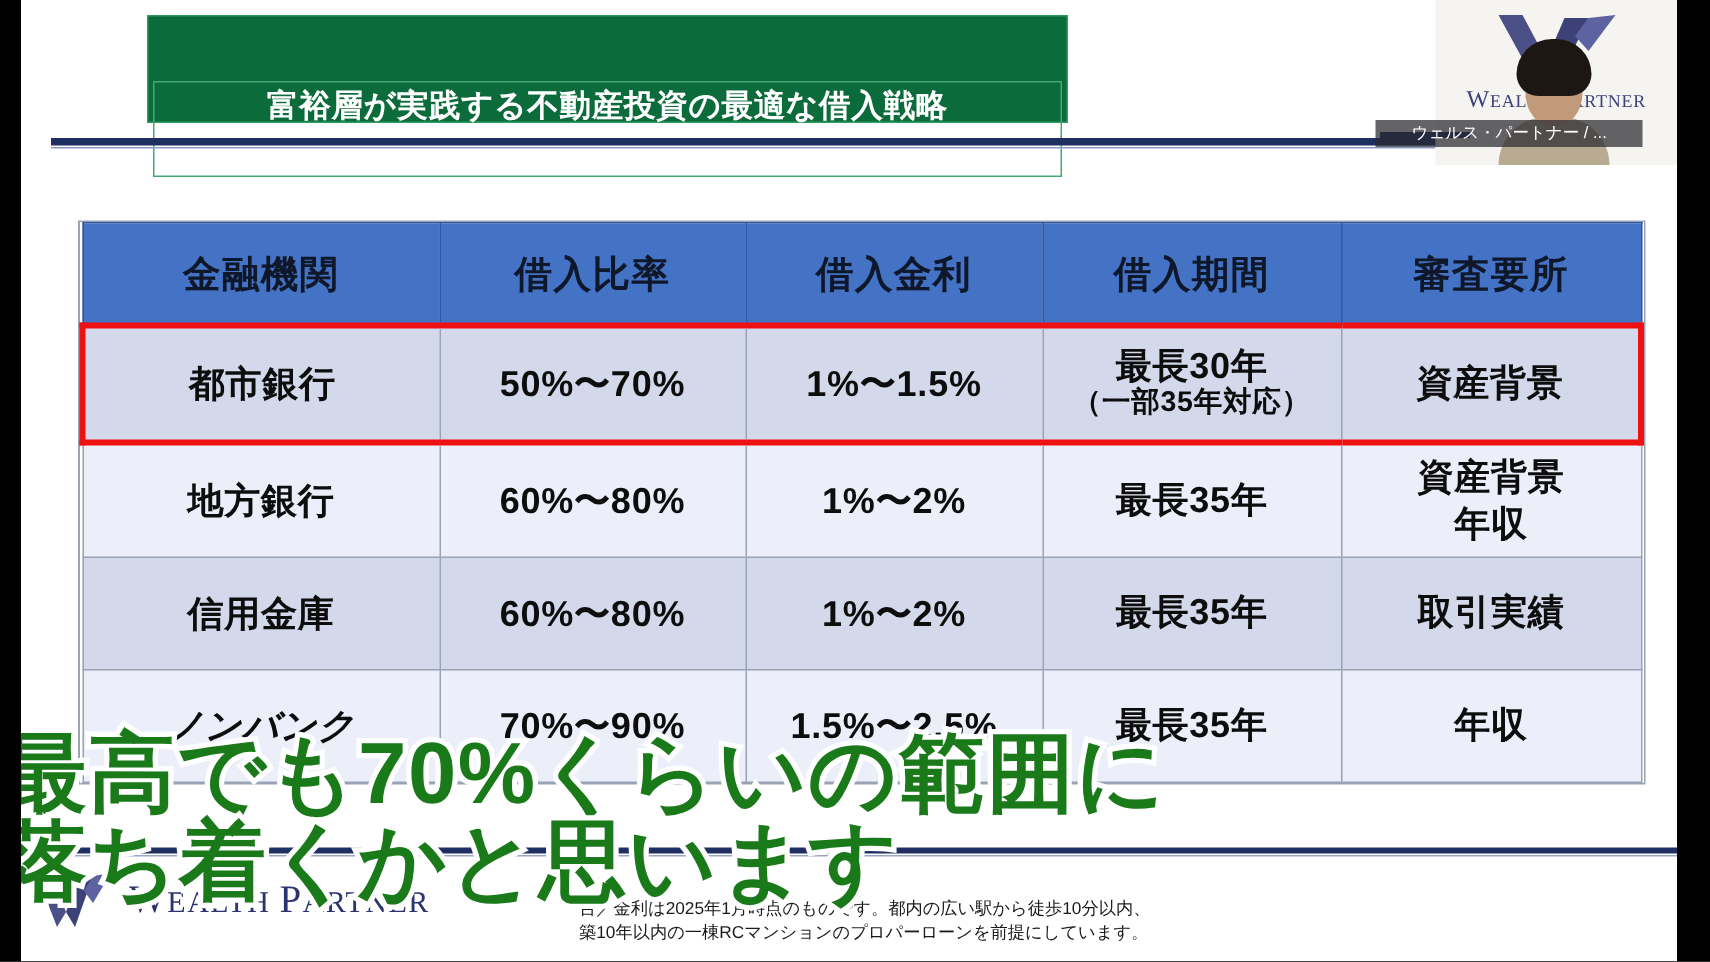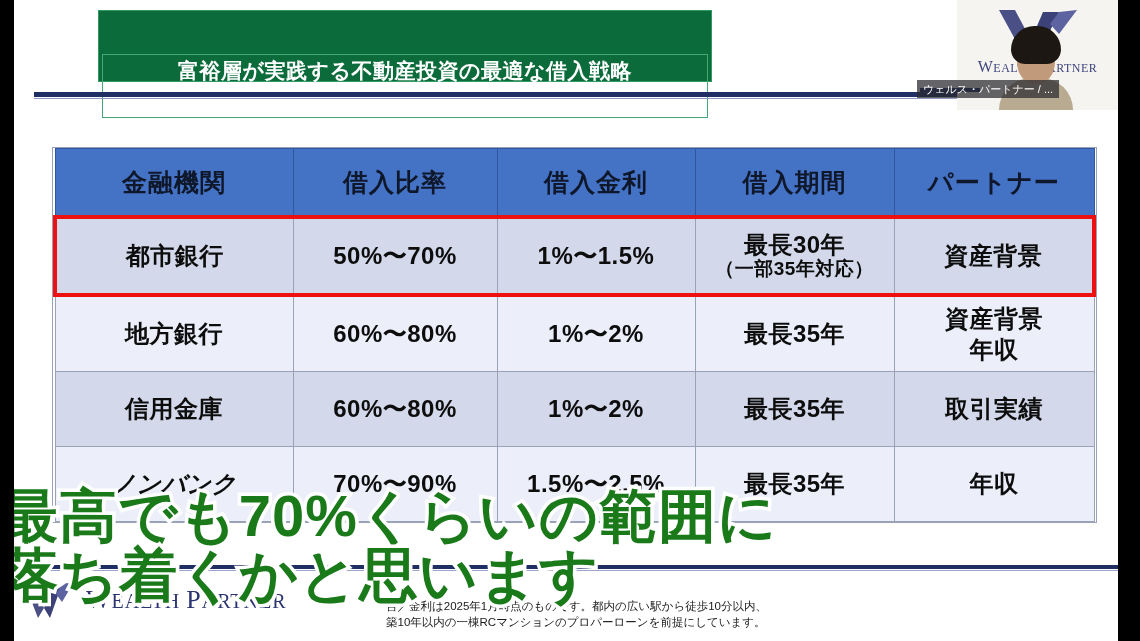--- a/index.html
+++ b/index.html
@@ -301,21 +301,21 @@
     left: 2px; top: 52px;
     width: 74px; height: 58px;
     background: #b9ab92;
     border-radius: 32px 32px 0 0;
   }
   .wc-label {
     position: absolute;
     left: -40px;
     bottom: 12px;
     height: 18px;
-    padding: 0 6px;
+    padding: 0 24px;
     background: rgba(40,40,46,0.72);
     color: #ffffff;
     font-size: 11px;
     line-height: 18px;
     white-space: nowrap;
     z-index: 3;
     margin-top: 48px;
   }
   .wc-label-wrap {
     position: absolute;
@@ -361,21 +361,21 @@
             <col class="c2">
             <col class="c3">
             <col class="c4">
         </colgroup>
         <thead>
           <tr>
             <th>金融機関</th>
             <th>借入比率</th>
             <th>借入金利</th>
             <th>借入期間</th>
-            <th>パートナー</th>
+            <th>審査要所</th>
           </tr>
         </thead>
         <tbody>
 
           <tr class="row-odd highlight">
             <td>都市銀行</td>
             <td>50%〜70%</td>
             <td>1%〜1.5%</td>
             <td>
               <span class="cell-main">最長30年</span>

